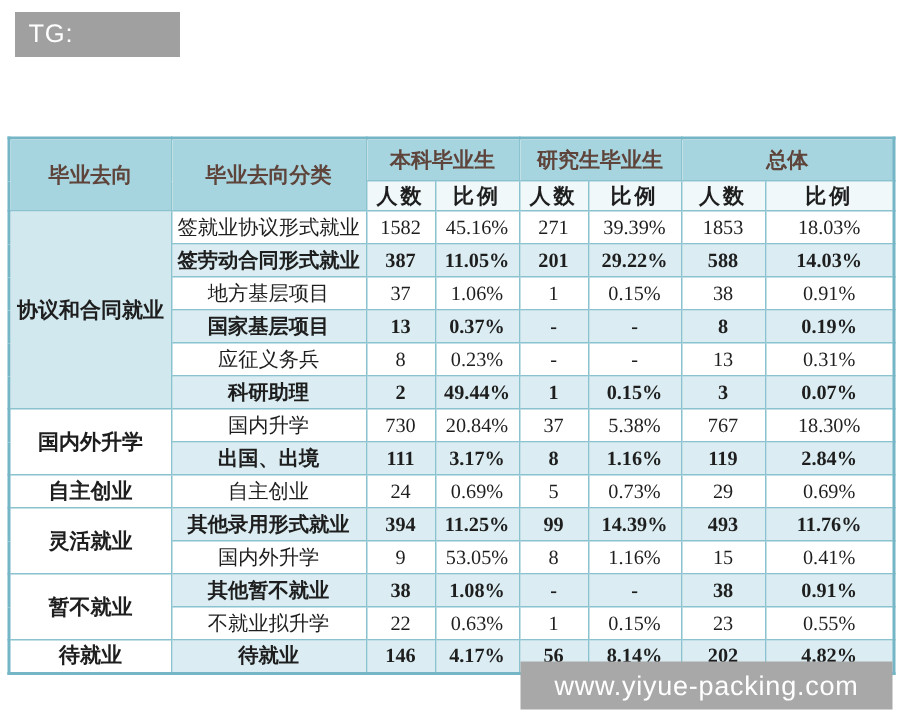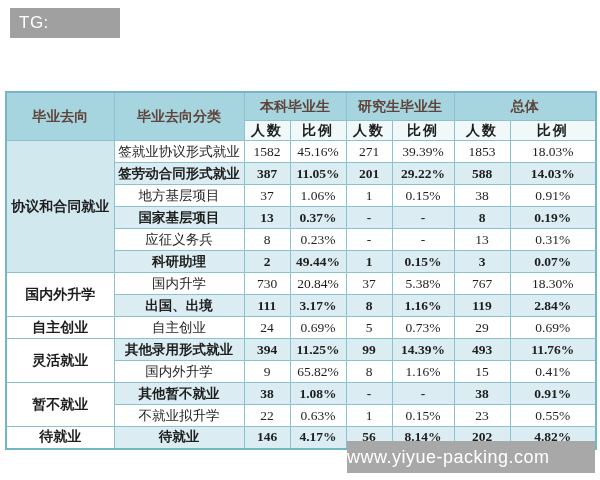--- a/index.html
+++ b/index.html
@@ -46,21 +46,21 @@
   .emp tbody tr{height:22px;}
   .emp td.cat{font-size:13.5px;}
   .emp td.val{font-size:13.5px;}
   .emp td.grp{font-weight:bold;font-size:14px;background:#ffffff;}
   .emp td.grp.grp-band{background:var(--grp-band-bg);}
   .emp tr.band td.cat,.emp tr.band td.val{background:var(--band-bg);font-weight:bold;}
   .watermark{
     position:absolute;left:347px;top:441px;width:248px;height:32px;
     background:var(--watermark-bg);color:#ffffff;
     font-family:"Liberation Sans","DejaVu Sans",sans-serif;
-    font-size:18px;line-height:32px;text-align:left;letter-spacing:0.5px;
+    font-size:18px;line-height:32px;text-align:center;letter-spacing:0.5px;
   }
 </style>
 </head>
 <body style="--header-bg: #a6d4df; --subheader-bg: #f0f8fa; --band-bg: #dbedf2; --grp-band-bg: #d2e8ef; --border: #8ac2cf; --outer-border: #74b6c6; --header-text: #5e443a; --body-text: #1e1e1e; --badge-bg: #a0a0a0; --watermark-bg: #a8a8a8;">
 
 <div class="tg-badge">TG: MYYJJPP</div>
 
 <table class="emp">
   <colgroup>
     <col style="width:108px">
@@ -180,21 +180,21 @@
         <td class="val">394</td>
         <td class="val">11.25%</td>
         <td class="val">99</td>
         <td class="val">14.39%</td>
         <td class="val">493</td>
         <td class="val">11.76%</td>
       </tr>
       <tr>
         <td class="cat">国内外升学</td>
         <td class="val">9</td>
-        <td class="val">65.82%</td>
+        <td class="val">53.05%</td>
         <td class="val">8</td>
         <td class="val">1.16%</td>
         <td class="val">15</td>
         <td class="val">0.41%</td>
       </tr>
       <tr class="band">
         <td rowspan="2" class="grp">暂不就业</td>
         <td class="cat">其他暂不就业</td>
         <td class="val">38</td>
         <td class="val">1.08%</td>

